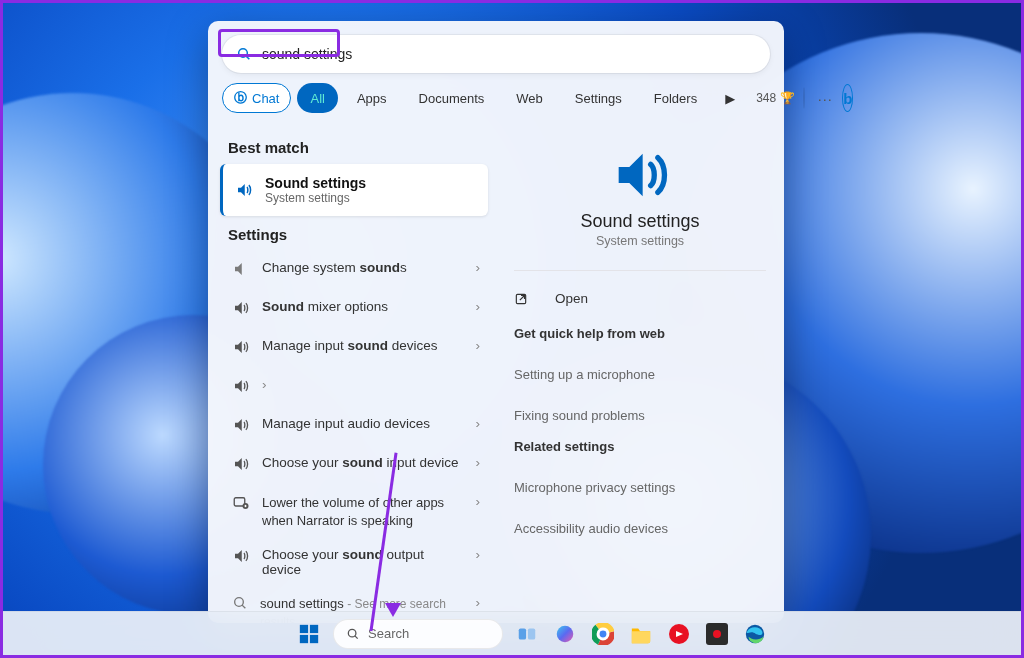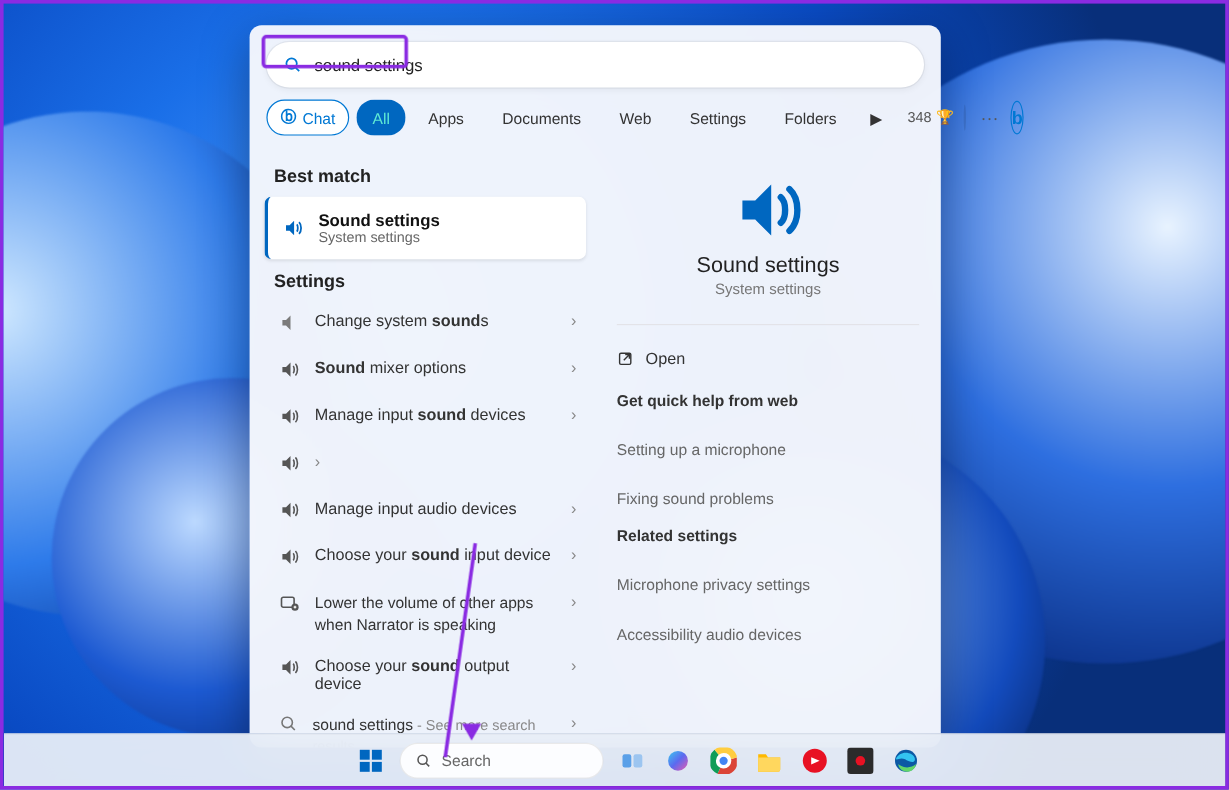--- a/index.html
+++ b/index.html
@@ -66,21 +66,21 @@
   .row-item .label { flex:1; }
   .row-item .label b { font-weight: 700; }
   .row-item .chev { color:#888; }
   .row-item.multi .label { font-size: 13px; line-height: 1.35;}
   .web-sub { color:#888; font-size:12px;}
 
   .preview-icon { width: 88px; height: 60px; display:flex; align-items:center; justify-content:center;}
   .preview-title { font-size: 18px; font-weight: 400; color:#222; margin-top:6px;}
   .preview-sub { font-size: 12.5px; color:#777; margin-top:2px; margin-bottom:16px;}
   .divider { height:1px; background:#e3e3e8; width:100%; margin: 6px 0 16px;}
-  .open-row { align-self:flex-start; display:flex; align-items:center; gap:10px; font-size:13.5px; color:#333; padding:4px 0 14px; cursor:pointer;}
+  .open-row { align-self:flex-start; display:flex; align-items:center; gap:27px; font-size:13.5px; color:#333; padding:4px 0 14px; cursor:pointer;}
   .rs-head { align-self:flex-start; font-size:13px; font-weight:600; color:#333; margin: 6px 0 10px;}
   .rs-link { align-self:flex-start; font-size:13px; color:#666; margin: 16px 0 10px; cursor:pointer;}
 
   
   .taskbar {
     position:absolute; left:0; right:0; bottom:0; height:44px;
     background: rgba(238,242,248,0.92); border-top: 1px solid rgba(0,0,0,0.05);
     display:flex; align-items:center; justify-content:center; gap:10px;
     backdrop-filter: blur(20px);
     padding-left: 40px;

